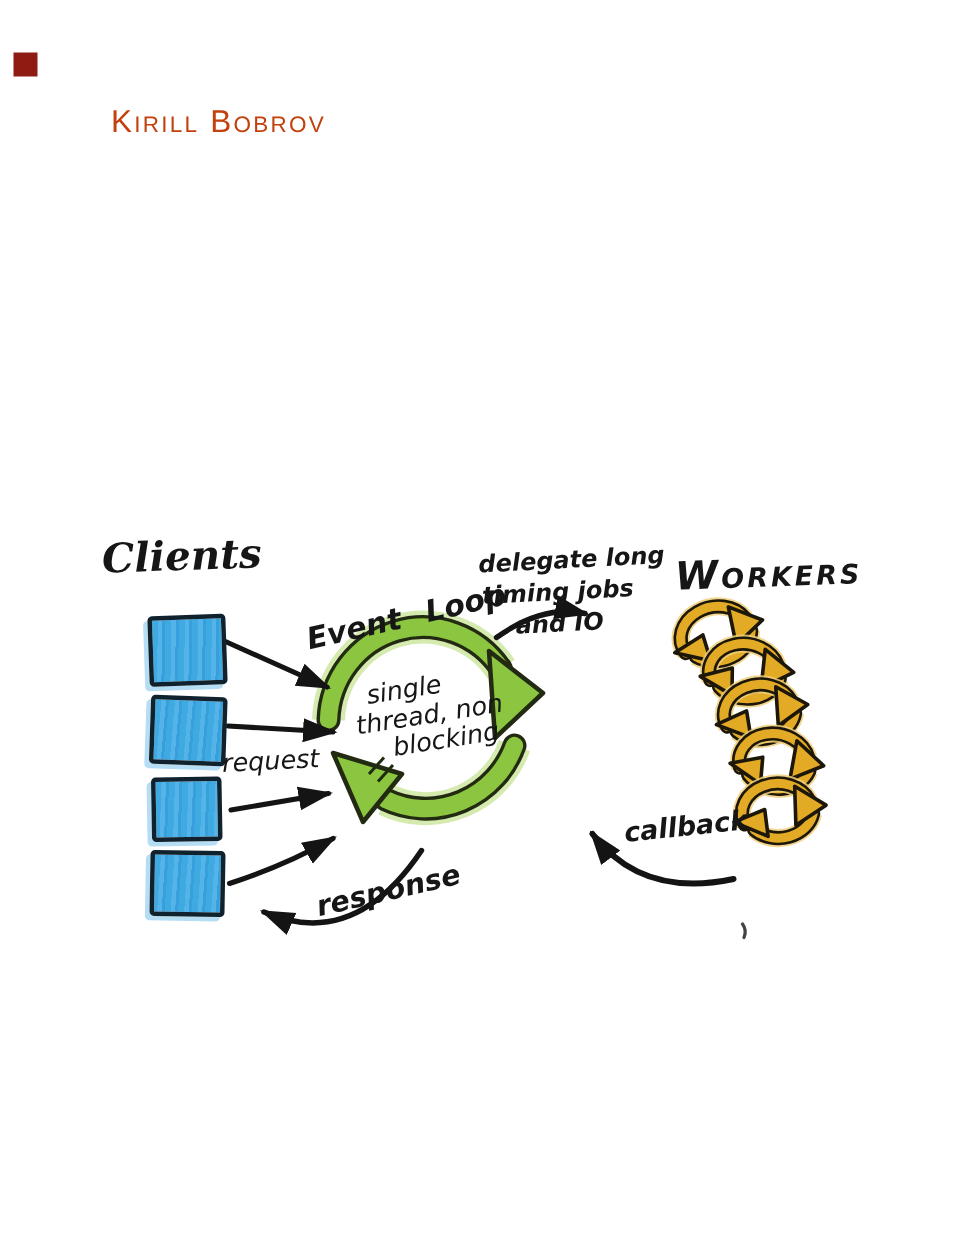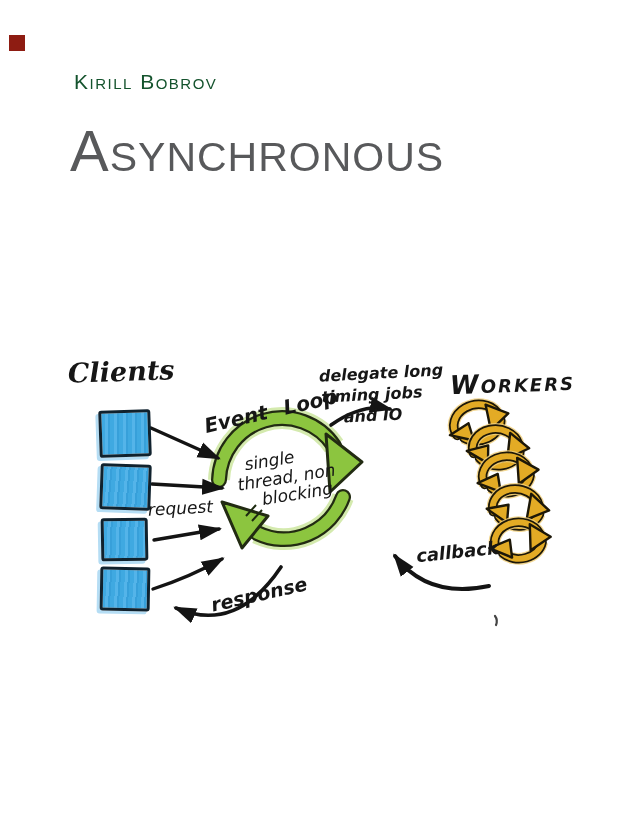--- a/index.html
+++ b/index.html
@@ -1,20 +1,20 @@
 <!DOCTYPE html>
 <html><head>
 <meta charset="utf-8">
 <style>
   html,body{margin:0;padding:0;background:#ffffff;}
   .page{position:relative;width:640px;height:828px;background:#ffffff;overflow:hidden;
         font-family:"Liberation Sans",sans-serif;}
   .corner-square{position:absolute;left:9px;top:35px;width:16px;height:16px;background:#8e1c12;}
   .author{position:absolute;left:74px;top:70px;font-size:21px;letter-spacing:1.5px;
-          font-variant:small-caps;color:#14532d;font-family:"Liberation Sans",sans-serif;}
+          font-variant:small-caps;color:#c2410c;font-family:"Liberation Sans",sans-serif;}
   .title{position:absolute;left:70px;top:112px;font-size:58px;line-height:1.36;
          font-variant:small-caps;letter-spacing:1px;color:#58595b;font-weight:400;
          font-family:"Liberation Sans",sans-serif;}
   .diagram{position:absolute;left:0;top:0;width:640px;height:828px;}
   .diagram svg{position:absolute;left:0;top:0;z-index:1;}
   .hand{position:absolute;z-index:3;color:#161616;font-style:italic;
         font-family:"DejaVu Sans",sans-serif;white-space:nowrap;}
   .client-box{position:absolute;z-index:2;background:#3fa9e1;
         background:repeating-linear-gradient(93deg,#3fa9e1 0 4px,#54b4e9 4px 7px,#37a0da 7px 9px);
         border:3px solid #10222e;border-radius:3px;box-shadow:-3px 3px 0 #b5ddf4;}
@@ -36,21 +36,20 @@
 </head>
 <body>
 
 <div class="page">
 
   <div class="corner-square"></div>
 
   <div class="author">Kirill Bobrov</div>
 
   <div class="title">
-    <div>Asynchronous</div>
   </div>
 
   <div class="diagram">
 
     <svg width="640" height="828" viewBox="0 0 640 828">
       <defs>
         <marker id="ah" markerUnits="userSpaceOnUse" markerWidth="24" markerHeight="18" refX="20" refY="9" orient="auto">
           <path d="M0,1 L23,9 L0,17 z" fill="#141414"></path>
         </marker>
         <g id="wloop">

